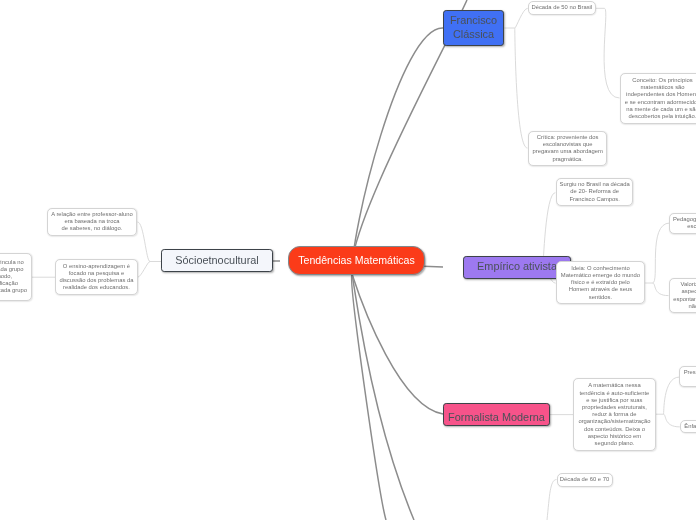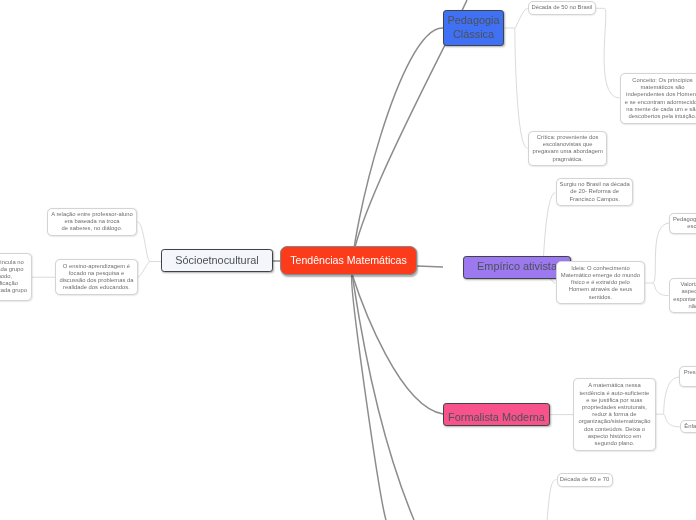--- a/index.html
+++ b/index.html
@@ -5,22 +5,22 @@
 <style>
   html,body{margin:0;padding:0;background:#fff;}
   body{width:696px;height:520px;overflow:hidden;
        font-family:"Liberation Sans",sans-serif;}
   #stage{position:relative;will-change:transform;transform:translateZ(0);width:696px;height:520px;background:#fff;overflow:hidden;}
   #edges{position:absolute;left:0;top:0;width:696px;height:520px;}
   .node{position:absolute;box-sizing:border-box;display:flex;
         align-items:center;justify-content:center;text-align:center;
         white-space:pre-line;}
   .central{background:#fb3b19;color:#fff;border:1.6px solid #7f898e;
-           border-radius:7px;font-size:10.6px;
-           box-shadow:1px 1.2px 1.6px rgba(0,0,0,.32);}
+           border-radius:12px;font-size:10.6px;
+           box-shadow:1px 1.2px 1.6px rgba(0,0,0,.32);margin-left:8px;}
   .bnode{border:1.45px solid #3d4349;border-radius:3.2px;font-size:10.9px;
          color:#4a5158;box-shadow:1px 1px 2px rgba(0,0,0,.32);line-height:13.8px;}
   .blue{background:#4070f4;}
   .purple{background:#9d79f0;}
   .pink{background:#f7538a;}
   .light{background:#f4f6fb;}
   .leaf{background:#fff;border:0.7px solid #d4d4d4;border-radius:5px;
         color:#6f6f6f;font-size:5.85px;line-height:7.2px;
         box-shadow:0.5px 0.8px 1.2px rgba(0,0,0,.09);}
 </style>
@@ -51,21 +51,21 @@
       <path d="M 280,261 L 254.5,261" fill="none" stroke="#8c8c8c" stroke-width="1.5" class="edge-main"></path>
       <path d="M 352,274 C 350,235 400,26 443,28" fill="none" stroke="#8c8c8c" stroke-width="1.5" class="edge-main"></path>
       <path d="M 417,266 L 443,267" fill="none" stroke="#8c8c8c" stroke-width="1.5" class="edge-main"></path>
       <path d="M 352,274 C 363,308 400,407 443,414" fill="none" stroke="#8c8c8c" stroke-width="1.5" class="edge-main"></path>
       <path d="M 352,274 C 344,233 444,51 467,0" fill="none" stroke="#8c8c8c" stroke-width="1.5" class="edge-main"></path>
       <path d="M 352,274 C 348,280 379,496 386,520" fill="none" stroke="#8c8c8c" stroke-width="1.5" class="edge-main"></path>
       <path d="M 352,274 C 354,283 370,415 414,520" fill="none" stroke="#8c8c8c" stroke-width="1.5" class="edge-main"></path>
     </svg>
 <div class="node central" style="left: 280px; top: 245.5px; width: 137px; height: 29px;"><span>Tendências Matemáticas</span></div>
     <div class="node bnode light" style="left: 161px; top: 249px; width: 112px; height: 23px;"><span>Sócioetnocultural</span></div>
-    <div class="node bnode blue" style="left: 443px; top: 9.5px; width: 61px; height: 36px;"><span>Pedagogia
+    <div class="node bnode blue" style="left: 443px; top: 9.5px; width: 61px; height: 36px;"><span>Francisco
 Clássica</span></div>
     <div class="node bnode purple" style="left: 463px; top: 255.5px; width: 108px; height: 23px;"><span>Empírico ativista</span></div>
     <div class="node bnode pink" style="left: 443px; top: 403px; width: 107px; height: 23px; align-items: flex-end;"><span>Formalista Moderna</span></div>
     <div class="node leaf" style="left: 47px; top: 207.5px; width: 90px; height: 28.6px;"><span>A relação entre professor-aluno
 era baseada na troca
 de saberes, no diálogo.</span></div>
     <div class="node leaf" style="left: 55.2px; top: 259.1px; width: 82.5px; height: 35.8px;"><span>O ensino-aprendizagem é
 focado na pesquisa e
 discussão dos problemas da
 realidade dos educandos.</span></div>

